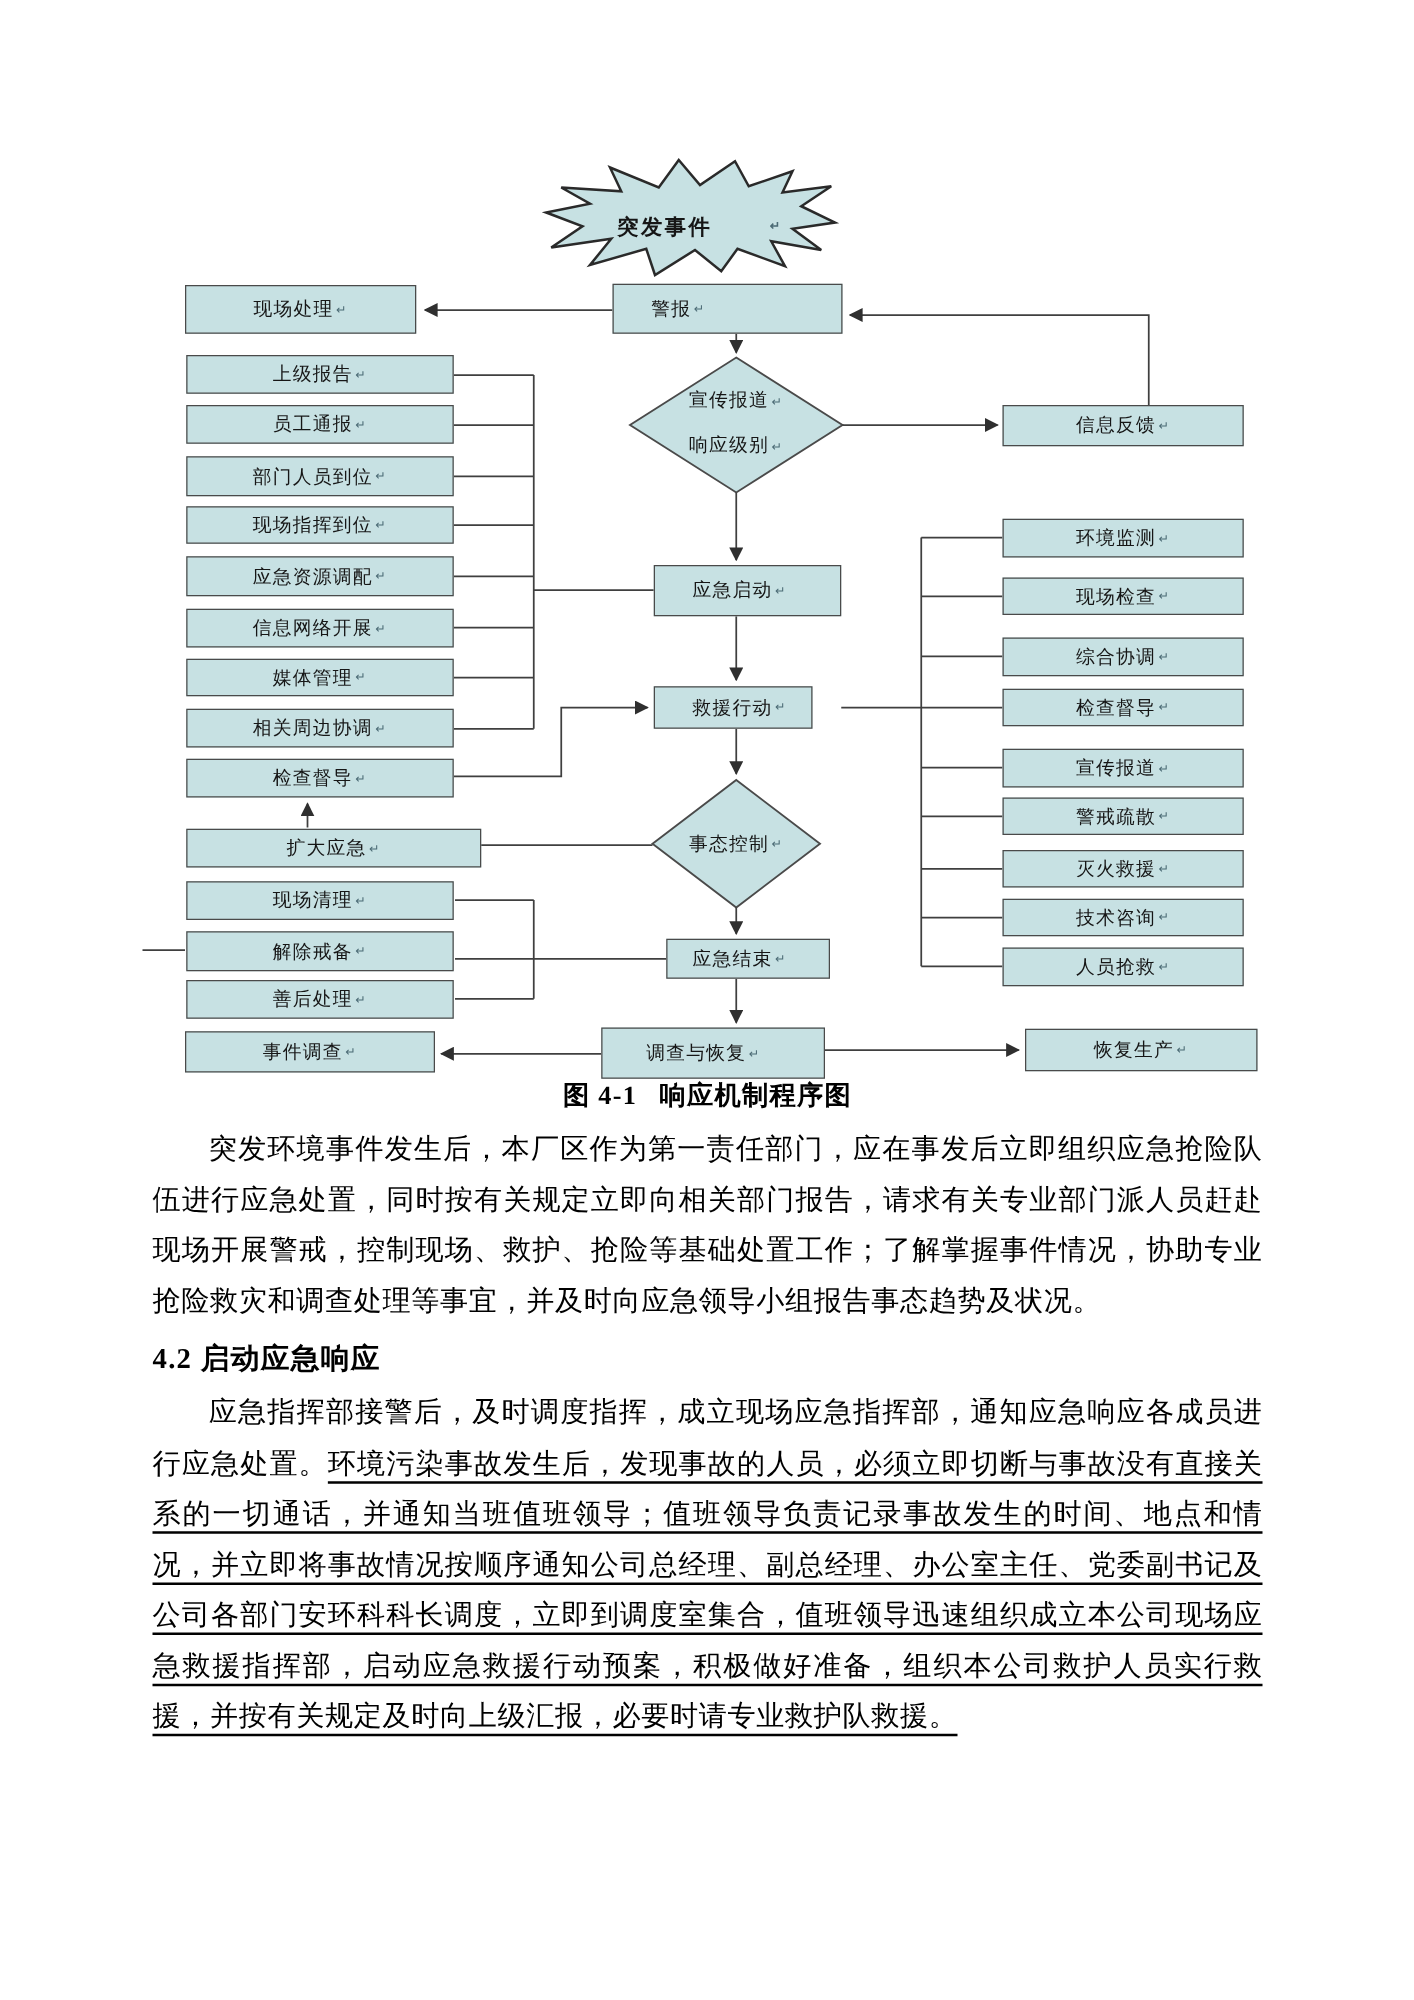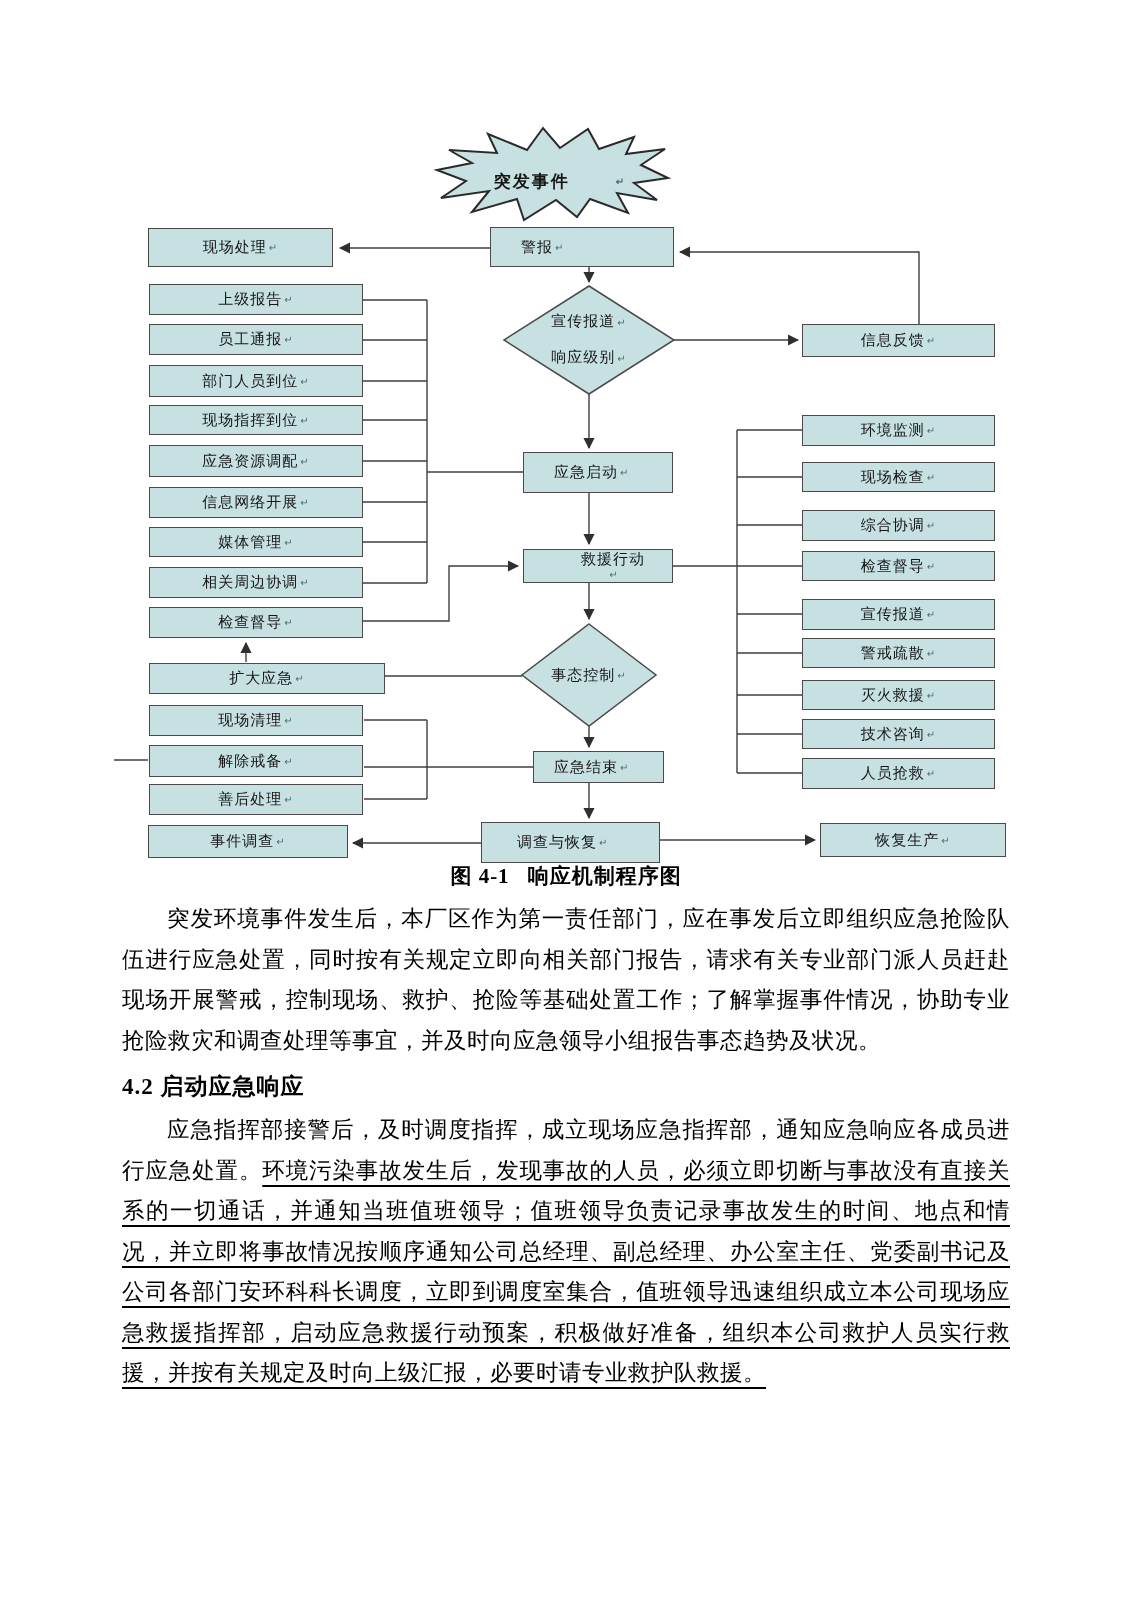--- a/index.html
+++ b/index.html
@@ -142,21 +142,21 @@
         <span class="em-mark">↵</span>
     </div>
     <div class="shape-text" style="left:509px; top:303px; width:160px; height:74px;">
       <span class="line"><span>宣传报道</span><span class="em-mark">↵</span></span>
       <span class="line"><span>响应级别</span><span class="em-mark">↵</span></span>
     </div>
     <div class="node pad-left" style="left:523px; top:452px; width:150px; height:41px;">
       <span>应急启动</span>
         <span class="em-mark">↵</span>
     </div>
-    <div class="node pad-left" style="left:523px; top:549px; width:150px; height:34px;flex-direction:column;">
+    <div class="node pad-left" style="left:523px; top:549px; width:127px; height:34px;">
       <span>救援行动</span>
         <span class="em-mark">↵</span>
     </div>
     <div class="shape-text" style="left:519px; top:660px; width:140px; height:30px; flex-direction:row;">
       <span>事态控制</span>
         <span class="em-mark">↵</span>
     </div>
     <div class="node pad-left" style="left:533px; top:751px; width:131px; height:32px; padding-left:20px;">
       <span>应急结束</span>
         <span class="em-mark">↵</span>

